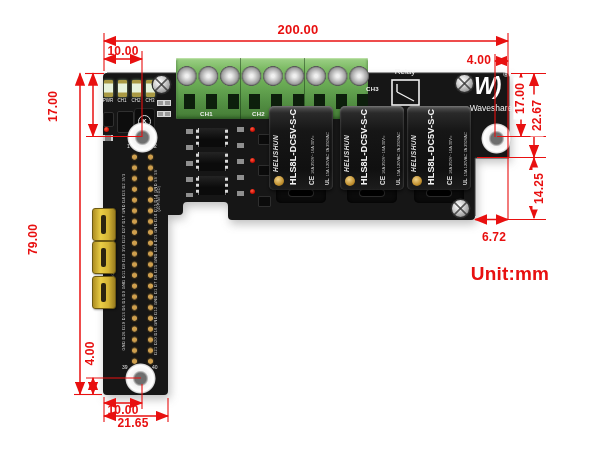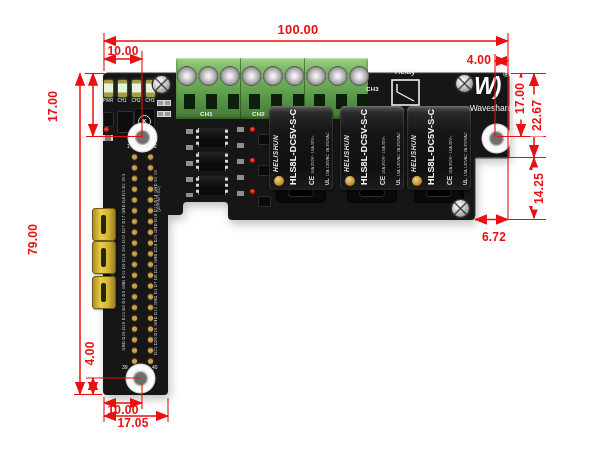--- a/index.html
+++ b/index.html
@@ -233,26 +233,27 @@
       <line x1="104" y1="403" x2="142" y2="403" marker-start="url(#ah)" marker-end="url(#ah)"></line>
       <line x1="104" y1="416" x2="168" y2="416" marker-start="url(#ah)" marker-end="url(#ah)"></line>
       <line x1="495" y1="61" x2="508" y2="61" marker-start="url(#ah)" marker-end="url(#ah)"></line>
       <line x1="521" y1="74" x2="521" y2="136" marker-start="url(#ah)" marker-end="url(#ah)"></line>
       <line x1="534" y1="74" x2="534" y2="157" marker-start="url(#ah)" marker-end="url(#ah)"></line>
       <line x1="534" y1="158" x2="534" y2="218" marker-start="url(#ah)" marker-end="url(#ah)"></line>
       <line x1="475" y1="219.5" x2="508" y2="219.5" marker-start="url(#ah)" marker-end="url(#ah)"></line>
     </g>
   </svg>
 
-  <div class="dim-label" style="left:268px;top:23px;width:60px;font-size:13px;">100.00</div>
+  <div class="dim-label" style="left:268px;top:23px;width:60px;font-size:13px;">200.00</div>
   <div class="dim-label" style="left:98px;top:45px;width:50px;">10.00</div>
   <div class="dim-label rot" style="left:32px;top:100px;width:42px;">17.00</div>
   <div class="dim-label rot" style="left:12px;top:233px;width:42px;">79.00</div>
   <div class="dim-label rot" style="left:73px;top:347px;width:34px;">4.00</div>
   <div class="dim-label" style="left:98px;top:404px;width:50px;">10.00</div>
-  <div class="dim-label" style="left:107px;top:417px;width:52px;">17.05</div>
+  <div class="dim-label" style="left:107px;top:417px;width:52px;">21.65</div>
   <div class="dim-label" style="left:455px;top:54px;width:36px;text-align:right;">4.00</div>
   <div class="dim-label rot mask" style="left:499px;top:92px;width:42px;">17.00</div>
   <div class="dim-label rot mask" style="left:516px;top:109px;width:42px;">22.67</div>
   <div class="dim-label rot mask" style="left:518px;top:182px;width:42px;">14.25</div>
   <div class="dim-label" style="left:474px;top:231px;width:40px;">6.72</div>
+  <div class="dim-label" style="left:462px;top:263px;width:96px;font-size:19px;line-height:21px;">Unit:mm</div>
 
 </div>
 
 </body></html>

